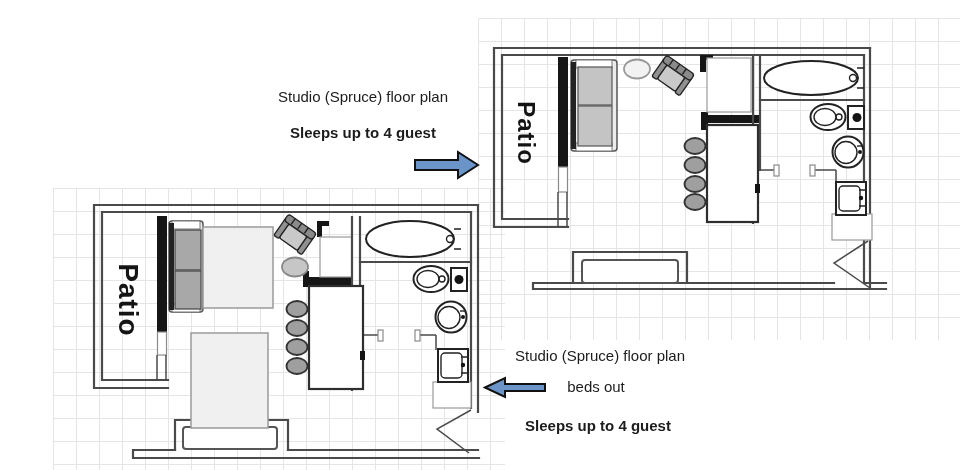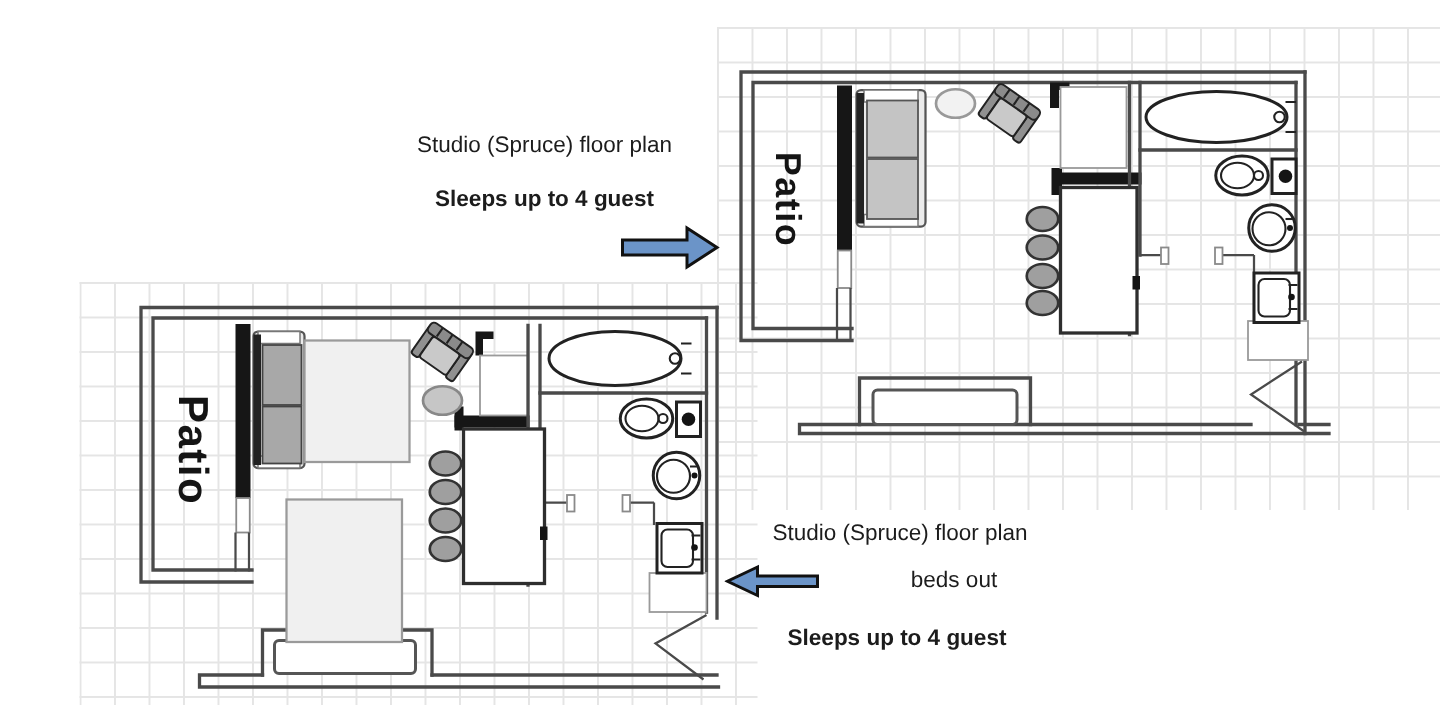--- a/index.html
+++ b/index.html
@@ -12,21 +12,21 @@
   #grid-top{left:478px;top:18px;width:482px;height:322px;}
   #grid-bottom{left:53px;top:188px;width:452px;height:282px;}
   .plan{position:absolute;}
   #plan-top{left:478px;top:18px;}
   #plan-bottom{left:53px;top:188px;}
   .cap{position:absolute;font-size:15px;color:var(--text);text-align:center;line-height:1.15;}
   .cap.b{font-weight:bold;text-align:center;}
   #cap-top-1{left:238px;top:88px;width:250px;}
   #cap-top-2{left:238px;top:124px;width:250px;}
   #cap-bot-1{left:482px;top:347px;width:236px;}
-  #cap-bot-2{left:576px;top:378px;width:120px;}
+  #cap-bot-2{left:536px;top:378px;width:120px;}
   #cap-bot-3{left:478px;top:417px;width:240px;}
   .arrow{position:absolute;}
   #arrow-right{left:413px;top:149px;}
   #arrow-left{left:483px;top:376px;}
   .arrowpoly{fill:var(--arrow-fill);stroke:var(--arrow-outline);stroke-width:2;stroke-linejoin:miter;}
   
   .w{fill:none;stroke:var(--wall);stroke-width:2.2;stroke-linecap:square;}
   .w15{fill:none;stroke:var(--wall);stroke-width:1.5;}
   .dk{fill:var(--wall-dark);stroke:none;}
   .gapr{fill:#fff;stroke:#8a8a8a;stroke-width:1.2;}

